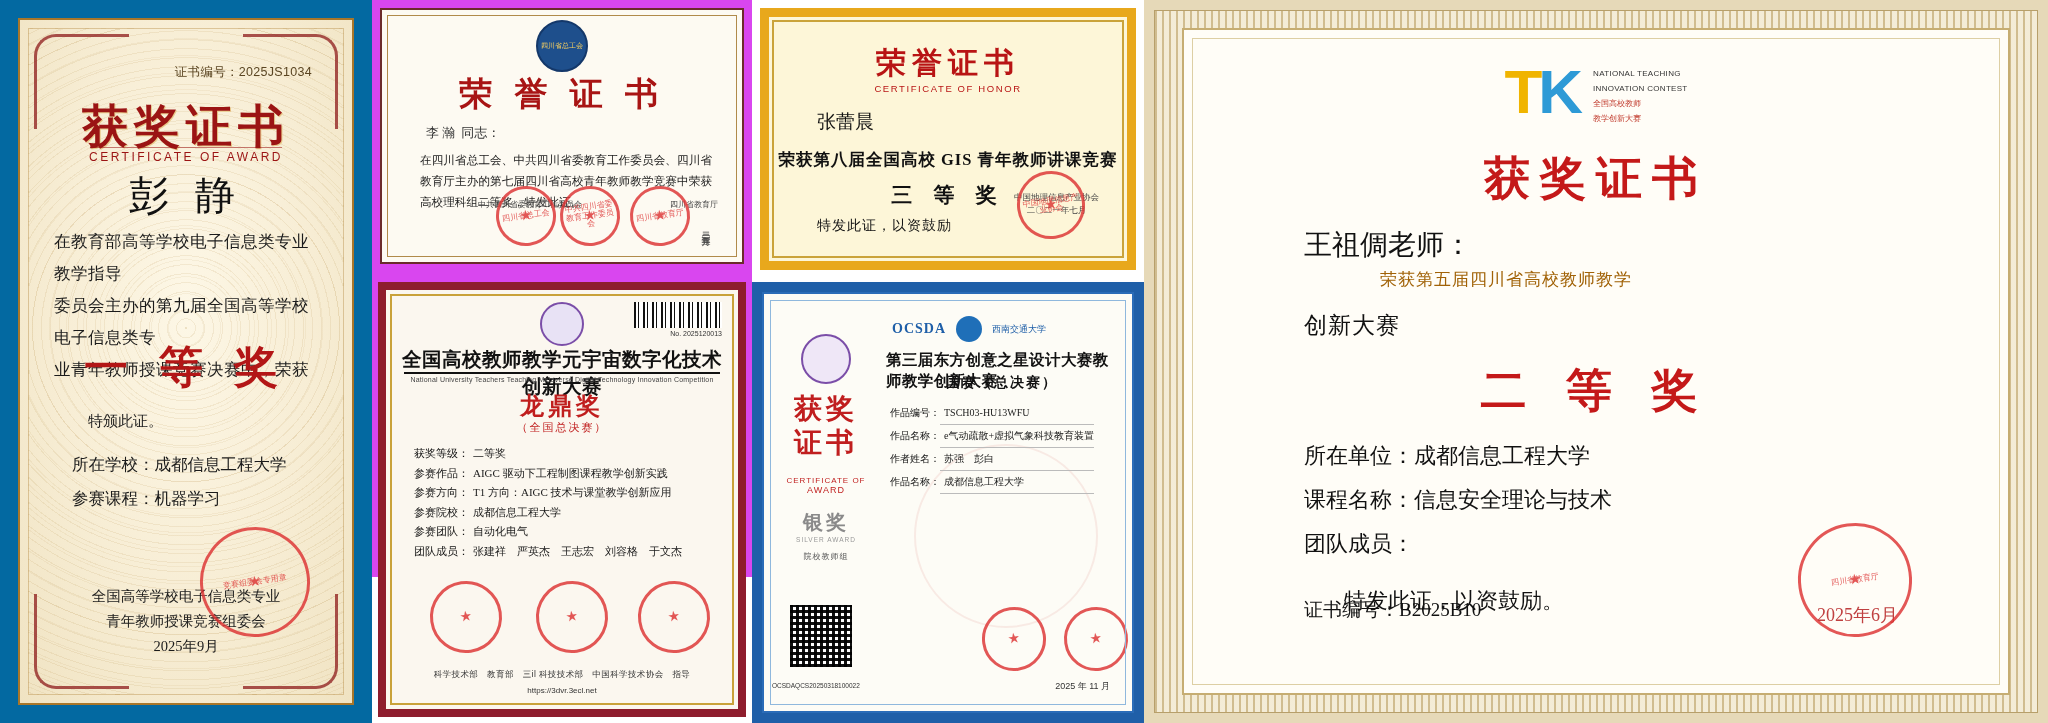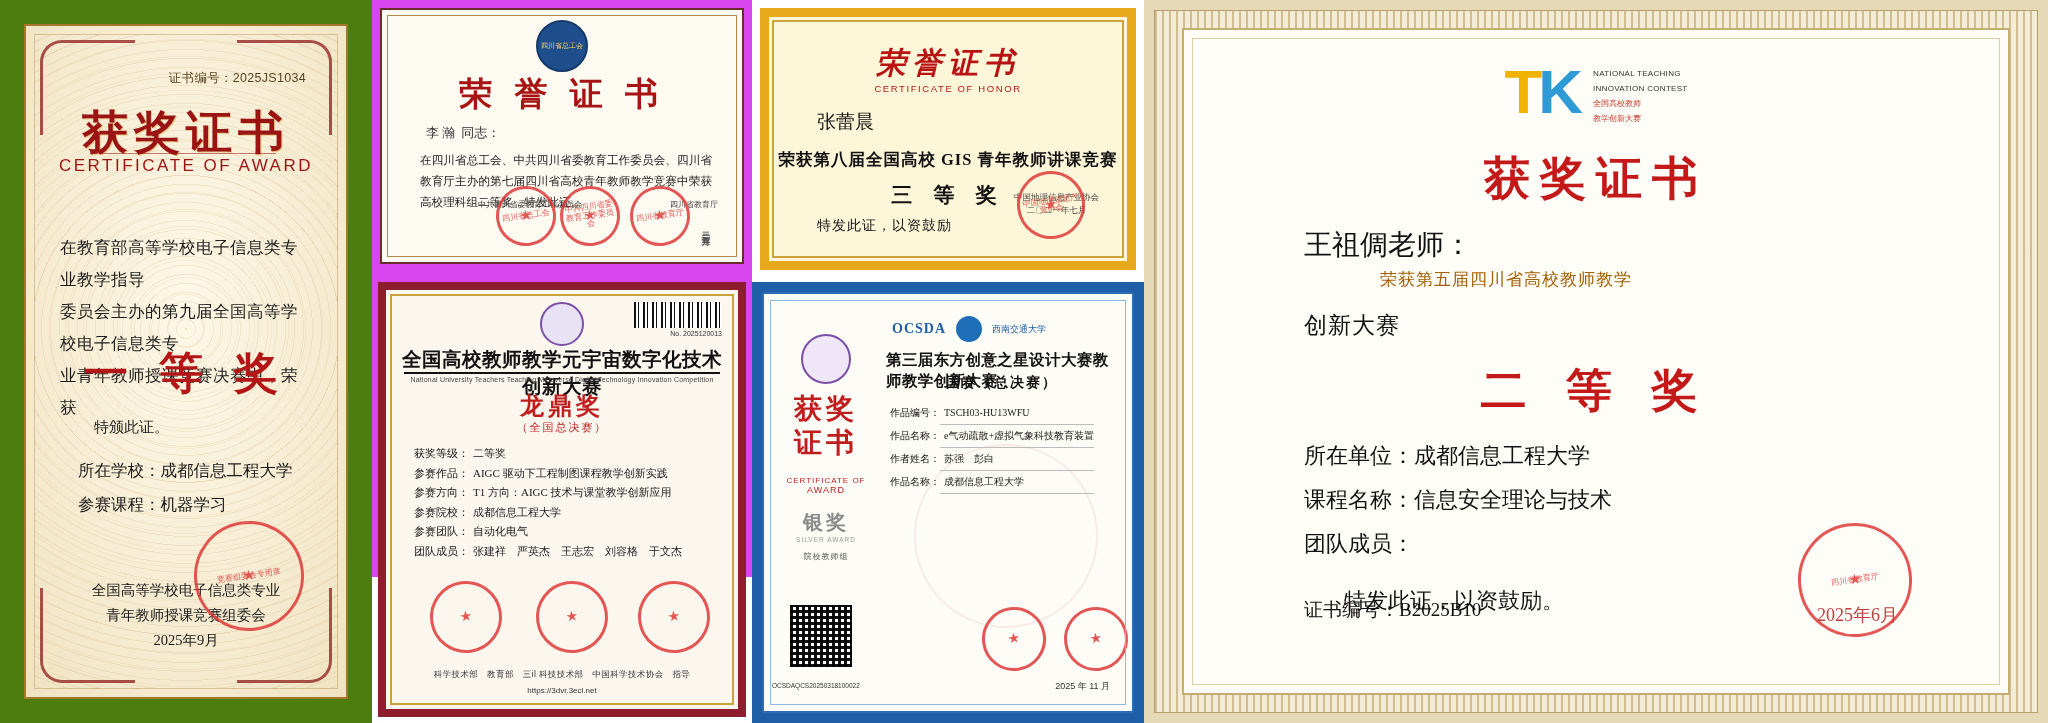--- a/index.html
+++ b/index.html
@@ -15,39 +15,39 @@
     font-family:"Liberation Serif",serif;transform:rotate(-8deg);
   }
   .seal .star{position:absolute;font-size:14px;color:#d33;}
   .qr{background:
       repeating-linear-gradient(0deg,#111 0 3px,#fff 3px 6px),
       repeating-linear-gradient(90deg,#111 0 3px,transparent 3px 6px);
       background-blend-mode:multiply;}
   .barcode{background:repeating-linear-gradient(90deg,#111 0 2px,#fff 2px 4px,#111 4px 5px,#fff 5px 9px);}
 
   
-  .col1{width:372px;height:723px;position:relative;background:#4d7c0f;
-        padding:24px;box-sizing:border-box;}
+  .col1{width:372px;height:723px;position:relative;background:#0369a1;
+        padding:18px;box-sizing:border-box;}
   .c1-inner{width:100%;height:100%;position:relative;box-sizing:border-box;
         background:radial-gradient(ellipse at 50% 42%,#fdf7e6 0%,#f7edd4 55%,#f0e3c2 100%);
         border:2px solid #a8762a;}
   .c1-guil{position:absolute;inset:8px;border:1px solid rgba(170,120,40,.35);
         background:
           repeating-radial-gradient(circle at 50% 45%,rgba(180,140,70,.13) 0 1px,transparent 1px 9px),
           repeating-radial-gradient(circle at 50% 45%,rgba(180,140,70,.09) 0 1px,transparent 1px 17px);}
   .c1-corner{position:absolute;width:92px;height:92px;border:3px solid #8e1b1b;opacity:.75;}
   .c1-corner.tl{top:14px;left:14px;border-right:none;border-bottom:none;border-radius:22px 0 0 0;}
   .c1-corner.tr{top:14px;right:14px;border-left:none;border-bottom:none;border-radius:0 22px 0 0;}
   .c1-corner.bl{bottom:14px;left:14px;border-right:none;border-top:none;border-radius:0 0 0 22px;}
   .c1-corner.br{bottom:14px;right:14px;border-left:none;border-top:none;border-radius:0 0 22px 0;}
   .c1-no{position:absolute;top:44px;right:40px;font-size:12.5px;color:#5a4522;letter-spacing:.3px;}
   .c1-title{position:absolute;top:76px;left:0;right:0;text-align:center;
         font-family:"Liberation Serif",serif;font-weight:bold;font-size:46px;
         color:#9b1414;letter-spacing:6px;text-shadow:1px 1px 0 #e8c98a;}
-  .c1-sub{position:absolute;top:130px;left:0;right:0;text-align:center;font-size:17px;
+  .c1-sub{position:absolute;top:130px;left:0;right:0;text-align:center;font-size:12px;
         color:#9b1414;letter-spacing:2.5px;}
   .c1-subline{position:absolute;top:127px;left:70px;right:70px;height:1px;background:#9b1414;opacity:.55;}
   .c1-name{position:absolute;top:148px;left:0;right:0;text-align:center;
         font-family:"Liberation Serif",serif;font-size:40px;color:#111;letter-spacing:8px;}
   .c1-body{position:absolute;top:206px;left:34px;right:34px;
         font-family:"Liberation Serif",serif;font-size:16.5px;color:#1b1b1b;line-height:32px;
         letter-spacing:.5px;}
   .c1-prize{position:absolute;top:318px;left:0;right:0;text-align:center;
         font-family:"Liberation Serif",serif;font-weight:bold;font-size:44px;color:#b31616;letter-spacing:10px;}
   .c1-note{position:absolute;top:392px;left:68px;font-size:15px;color:#1b1b1b;font-family:Liberation Mono, monospace;}
@@ -105,21 +105,21 @@
   .c2b-foot{position:absolute;bottom:28px;left:0;right:0;text-align:center;font-size:8.5px;color:#333;letter-spacing:.4px;}
   .c2b-url{position:absolute;bottom:14px;left:0;right:0;text-align:center;font-size:8px;color:#333;}
 
   
   .col3{width:392px;height:723px;position:relative;background:#ffffff;}
   
   .c3a{position:absolute;left:8px;top:8px;width:376px;height:262px;box-sizing:border-box;
        background:#fdf6d8;border:9px solid #e8a81c;}
   .c3a:after{content:"";position:absolute;inset:3px;border:2px solid #caa33a;pointer-events:none;}
   .c3a-title{position:absolute;top:26px;left:0;right:0;text-align:center;
-       font-family:"Liberation Serif",serif;font-weight:bold;font-size:30px;color:#b81414;letter-spacing:6px;font-style:italic;}
+       font-family:"Liberation Serif",serif;font-weight:bold;font-size:30px;color:#b81414;letter-spacing:6px;}
   .c3a-en{position:absolute;top:66px;left:0;right:0;text-align:center;font-size:9.5px;color:#b81414;letter-spacing:1.6px;}
   .c3a-name{position:absolute;top:92px;left:48px;font-family:"Liberation Serif",serif;font-size:19px;color:#111;}
   .c3a-l1{position:absolute;top:132px;left:0;right:0;text-align:center;
        font-family:"Liberation Serif",serif;font-weight:bold;font-size:16.5px;color:#111;letter-spacing:1px;}
   .c3a-l2{position:absolute;top:164px;left:0;right:0;text-align:center;
        font-family:"Liberation Serif",serif;font-weight:bold;font-size:21px;color:#111;letter-spacing:8px;}
   .c3a-l3{position:absolute;top:200px;left:48px;font-family:"Liberation Serif",serif;font-size:14px;color:#111;letter-spacing:1px;}
   .c3a-org{position:absolute;right:28px;bottom:44px;text-align:center;font-size:8.5px;color:#444;line-height:13px;}
   .c3a-seal{width:62px;height:62px;right:42px;bottom:22px;}
 
@@ -193,20 +193,21 @@
       <div class="c1-guil"></div>
       <div class="c1-corner tl"></div>
       <div class="c1-corner tr"></div>
       <div class="c1-corner bl"></div>
       <div class="c1-corner br"></div>
 
       <div class="c1-no">证书编号：2025JS1034</div>
       <div class="c1-title">获奖证书</div>
       <div class="c1-subline"></div>
       <div class="c1-sub">CERTIFICATE OF AWARD</div>
+      <div class="c1-name">彭 静</div>
       <div class="c1-body">
         <div>在教育部高等学校电子信息类专业教学指导</div>
         <div>委员会主办的第九届全国高等学校电子信息类专</div>
         <div>业青年教师授课竞赛决赛中，荣获</div>
       </div>
       <div class="c1-prize">一 等 奖</div>
       <div class="c1-note">特颁此证。</div>
       <div class="c1-fields">
         <div>所在学校：成都信息工程大学</div>
         <div>参赛课程：机器学习</div>

